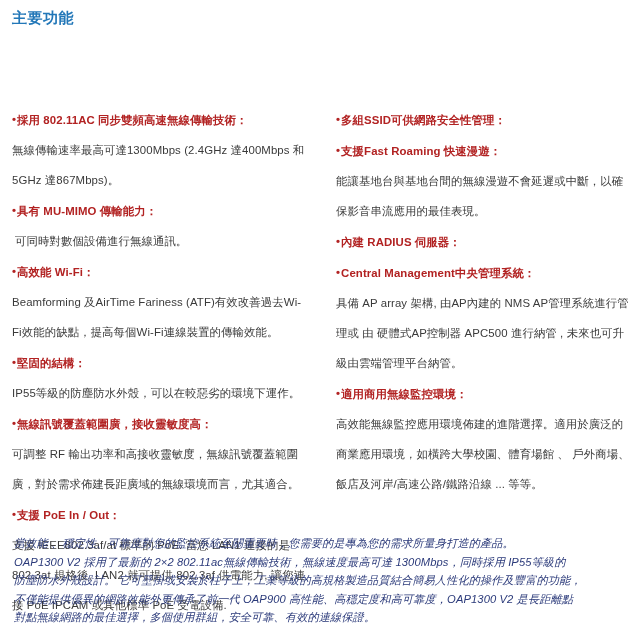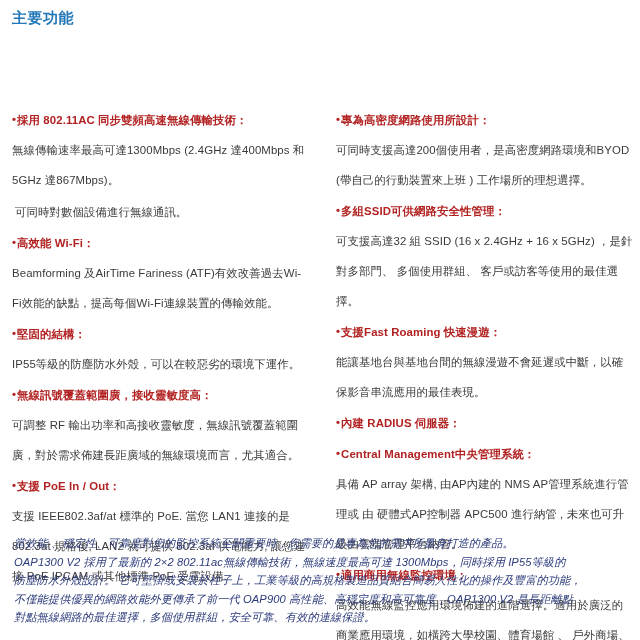--- a/index.html
+++ b/index.html
@@ -119,20 +119,21 @@
   <div class="columns">
 
     <div class="col col-left">
 
       <div class="feature">
         <span class="feature-head"><span class="bullet">•</span><span>採用 802.11AC 同步雙頻高速無線傳輸技術：</span></span>
         <span class="feature-body">無線傳輸速率最高可達1300Mbps (2.4GHz 達400Mbps 和 5GHz 達867Mbps)。</span>
       </div>
 
       <div class="feature">
+        <span class="feature-head"><span class="bullet">•</span><span>具有 MU-MIMO 傳輸能力：</span></span>
         <span class="feature-body indent">可同時對數個設備進行無線通訊。</span>
       </div>
 
       <div class="feature">
         <span class="feature-head"><span class="bullet">•</span><span>高效能 Wi-Fi：</span></span>
         <span class="feature-body">Beamforming 及AirTime Fariness (ATF)有效改善過去Wi-Fi效能的缺點，提高每個Wi-Fi連線裝置的傳輸效能。</span>
       </div>
 
 
       <div class="feature">
@@ -147,28 +148,23 @@
 
       <div class="feature">
         <span class="feature-head"><span class="bullet">•</span><span>支援 PoE In / Out：</span></span>
         <span class="feature-body">支援 IEEE802.3af/at 標準的 PoE. 當您 LAN1 連接的是 802.3at 規格後, LAN2 就可提供 802.3af 供電能力, 讓您連接 PoE IPCAM 或其他標準 PoE 受電設備.</span>
       </div>
 
     </div>
 
     <div class="col col-right">
 
-      <div class="feature">
-        <span class="feature-head"><span class="bullet">•</span><span>專為高密度網路使用所設計：</span></span>
-        <span class="feature-body">可同時支援高達200個使用者，是高密度網路環境和BYOD (帶自己的行動裝置來上班 ) 工作場所的理想選擇。</span>
-      </div>
 
       <div class="feature">
         <span class="feature-head"><span class="bullet">•</span><span>多組SSID可供網路安全性管理：</span></span>
-        <span class="feature-body">可支援高達32 組 SSID (16 x 2.4GHz + 16 x 5GHz) ，是針對多部門、 多個使用群組、 客戶或訪客等使用的最佳選擇。</span>
       </div>
 
       <div class="feature">
         <span class="feature-head"><span class="bullet">•</span><span>支援Fast Roaming 快速漫遊：</span></span>
         <span class="feature-body">能讓基地台與基地台間的無線漫遊不會延遲或中斷，以確保影音串流應用的最佳表現。</span>
       </div>
 
       <div class="feature">
         <span class="feature-head"><span class="bullet">•</span><span>內建 RADIUS 伺服器：</span></span>
       </div>

